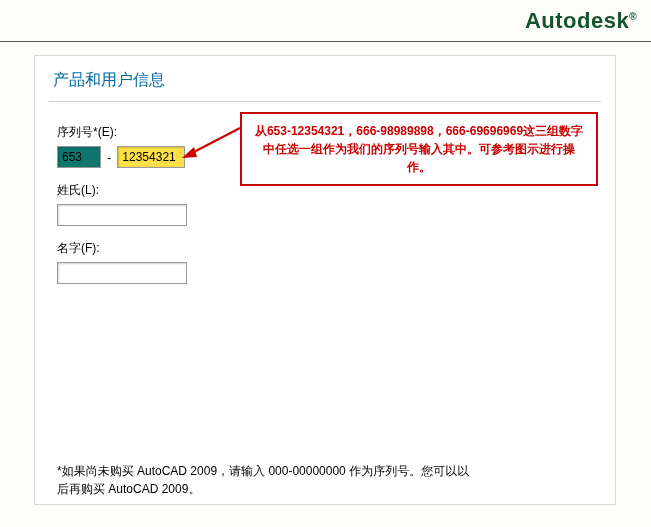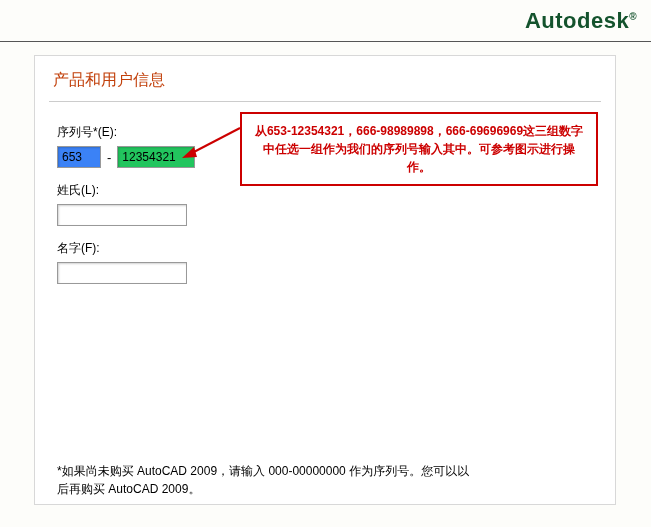--- a/index.html
+++ b/index.html
@@ -33,48 +33,48 @@
       position: absolute;
       left: 34px;
       top: 55px;
       width: 582px;
       height: 450px;
       background: #fff;
       border: 1px solid #d8d8d8;
     }
     .panel-title {
       font-size: 16px;
-      color: #c2410c;
+      color: #0369a1;
       padding: 14px 18px 10px;
       font-weight: normal;
     }
     .title-rule {
       margin: 0 14px 22px;
       border: none;
       border-top: 1px solid #ccc;
     }
     .form-area { padding: 0 22px; position: relative; }
     .row { margin-bottom: 14px; }
     .lbl { display: block; margin-bottom: 5px; color: #000; }
     .serial-group { display: flex; align-items: center; gap: 6px; }
     .input-small {
       width: 44px;
       height: 22px;
       border: 1px solid #999;
-      background: #3b82f6;
+      background: #0f766e;
       font-family: inherit;
       font-size: 12px;
       padding: 1px 4px;
       box-shadow: inset 1px 1px 2px rgba(0,0,0,0.18);
     }
     .input-med {
-      width: 78px;
+      width: 68px;
       height: 22px;
       border: 1px solid #999;
-      background: #22c55e;
+      background: #fde047;
       font-family: inherit;
       font-size: 12px;
       padding: 1px 4px;
       box-shadow: inset 1px 1px 2px rgba(0,0,0,0.18);
     }
     .input-full {
       width: 130px;
       height: 22px;
       border: 1px solid #999;
       background: #fff;

